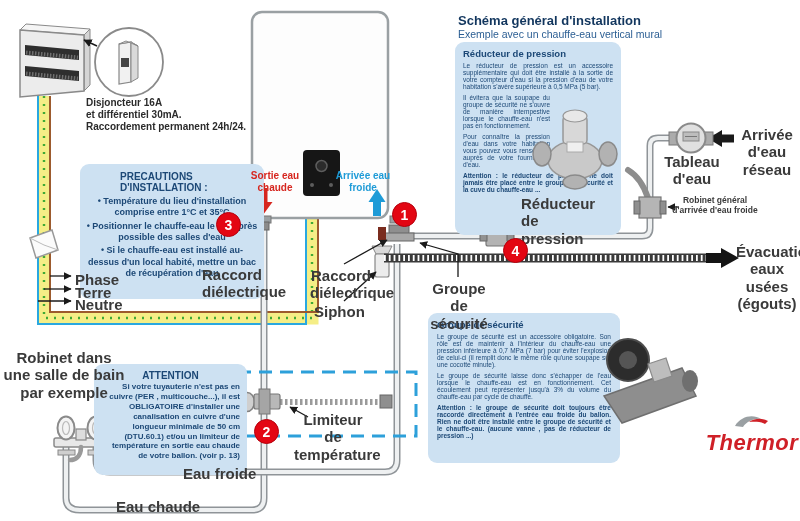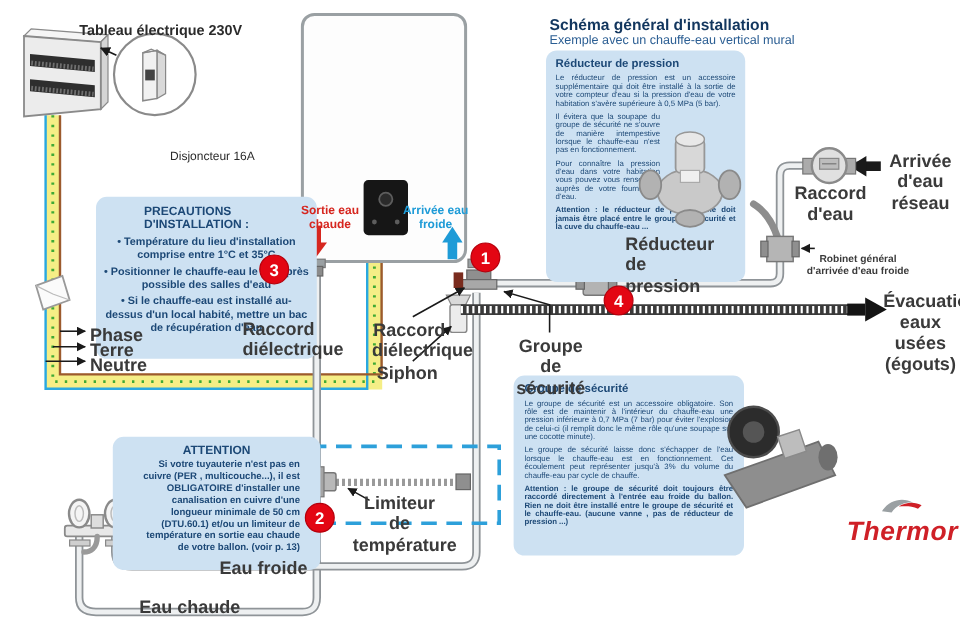--- a/index.html
+++ b/index.html
@@ -10,32 +10,32 @@
   .center{text-align:center;}
   .bluebox{position:absolute;z-index:2;background:#cde1f2;border-radius:9px;color:#1c4876;overflow:hidden;}
   .bluebox .bb-title{font-weight:bold;margin:0 0 3px 0;}
   .bluebox p{margin:0 0 4px 0;text-align:justify;}
   .marker{position:absolute;z-index:4;width:23px;height:23px;border-radius:50%;background:#e30613;border:1px solid #b5000c;color:#fff;font-weight:bold;font-size:14px;display:flex;align-items:center;justify-content:center;}
   .hdr-title{position:absolute;z-index:3;font-weight:bold;font-size:13px;color:#12365e;}
   .hdr-sub{position:absolute;z-index:3;font-size:10.5px;color:#2b5e93;}
   .hot{color:#d6261f;font-weight:bold;font-size:10px;}
   .cold{color:#1e9bd7;font-weight:bold;font-size:10px;}
   .panel-title{position:absolute;z-index:3;font-weight:bold;font-size:12px;color:#2b2b2b;}
-  .note{position:absolute;z-index:3;font-weight:normal;font-size:10px;color:#2b2b2b;text-align:center;line-height:1.22;margin-top:28px;}
+  .note{position:absolute;z-index:3;font-weight:bold;font-size:10px;color:#2b2b2b;text-align:left;line-height:1.22;}
   .prec{left:80px;top:164px;width:172px;height:121px;padding:7px 6px;}
   .prec .bb-title{font-size:10px;text-align:left;margin-left:34px;}
   .prec .item{font-size:9px;font-weight:bold;text-align:center;line-height:1.26;margin-bottom:2px;}
   .redbox{left:455px;top:42px;width:150px;height:181px;padding:6px 8px;font-size:6.5px;}
   .redbox .bb-title{font-size:9.5px;}
   .redbox .narrow{width:58%;}
   .redbox .attn{font-weight:bold;}
   .secbox{left:428px;top:313px;width:174px;height:138px;padding:6px 9px;font-size:6.5px;}
   .secbox .bb-title{font-size:9.5px;}
   .secbox .attn{font-weight:bold;}
-  .attbox{left:94px;top:364px;width:139px;height:99px;padding:6px 17px;}
+  .attbox{left:94px;top:364px;width:139px;height:99px;padding:6px 7px;}
   .attbox .bb-title{font-size:10px;text-align:center;margin-bottom:1px;}
   .attbox .body{font-size:8px;font-weight:bold;text-align:right;line-height:1.24;}
   .brand{position:absolute;z-index:3;left:700px;top:430px;width:104px;text-align:center;font-weight:bold;font-style:italic;font-size:22px;color:#cf2027;letter-spacing:0.5px;}
   .illus{position:absolute;z-index:3;}
 </style>
 </head>
 <body>
 
 <div class="canvas">
 
@@ -187,42 +187,44 @@
       <line x1="344" y1="301" x2="376" y2="272" marker-end="url(#ah)"></line>
       <path d="M458,277 L458,254 L420,243" marker-end="url(#ah)"></path>
       <line x1="308" y1="417" x2="290" y2="407" marker-end="url(#ah)"></line>
       <line x1="679" y1="207" x2="668" y2="207" marker-end="url(#ah)"></line>
     </g>
   </svg>
 
   <div class="hdr-title" style="left:458px;top:13px;width:300px;">Schéma général d'installation</div>
   <div class="hdr-sub" style="left:458px;top:28px;width:300px;">Exemple avec un chauffe-eau vertical mural</div>
 
-  <div class="panel-title" style="left:66px;top:18px;width:200px;">Tableau électrique 230V</div>
   <div class="note" style="left:86px;top:97px;width:182px;">
     <div>Disjoncteur 16A</div>
+    <div>et différentiel 30mA.</div>
+    <div>Raccordement permanent 24h/24.</div>
   </div>
 
   <div class="lbl" style="left:75px;top:271px;">Phase</div>
   <div class="lbl" style="left:75px;top:284px;">Terre</div>
   <div class="lbl" style="left:75px;top:296px;">Neutre</div>
 
   <div class="lbl hot center" style="left:246px;top:170px;width:58px;">Sortie eau chaude</div>
   <div class="lbl cold center" style="left:334px;top:170px;width:58px;">Arrivée eau froide</div>
 
   <div class="lbl center" style="left:202px;top:266px;width:60px;">Raccord diélectrique</div>
   <div class="lbl center" style="left:310px;top:267px;width:62px;">Raccord diélectrique</div>
   <div class="lbl center" style="left:314px;top:303px;width:46px;">Siphon</div>
   <div class="lbl center" style="left:428px;top:280px;width:62px;">Groupe de sécurité</div>
   <div class="lbl" style="left:521px;top:195px;width:62px;">Réducteur de pression</div>
   <div class="lbl center" style="left:294px;top:411px;width:78px;">Limiteur de température</div>
-  <div class="lbl center" style="left:656px;top:153px;width:72px;">Raccord d'eau</div>
+  <div class="lbl center" style="left:656px;top:153px;width:72px;">Tableau d'eau</div>
   <div class="lbl center" style="left:736px;top:126px;width:62px;">Arrivée d'eau réseau</div>
-  <div class="lbl center" style="left:668px;top:211px;width:94px;font-size:8.5px;">Robinet général d'arrivée d'eau froide</div>
+  <div class="lbl center" style="left:668px;top:196px;width:94px;font-size:8.5px;">Robinet général d'arrivée d'eau froide</div>
   <div class="lbl center" style="left:736px;top:243px;width:62px;">Évacuation eaux usées (égouts)</div>
+  <div class="lbl center" style="left:2px;top:349px;width:124px;font-weight:600;">Robinet dans une salle de bain par exemple</div>
   <div class="lbl" style="left:183px;top:465px;">Eau froide</div>
   <div class="lbl" style="left:116px;top:498px;">Eau chaude</div>
 
   <div class="bluebox prec">
     <div class="bb-title">PRECAUTIONS D'INSTALLATION :</div>
     <div class="item">• Température du lieu d'installation comprise entre 1°C et 35°C</div>
     <div class="item">• Positionner le chauffe-eau le plus près possible des salles d'eau</div>
     <div class="item">• Si le chauffe-eau est installé au-dessus d'un local habité, mettre un bac de récupération d'eau</div>
   </div>
 

